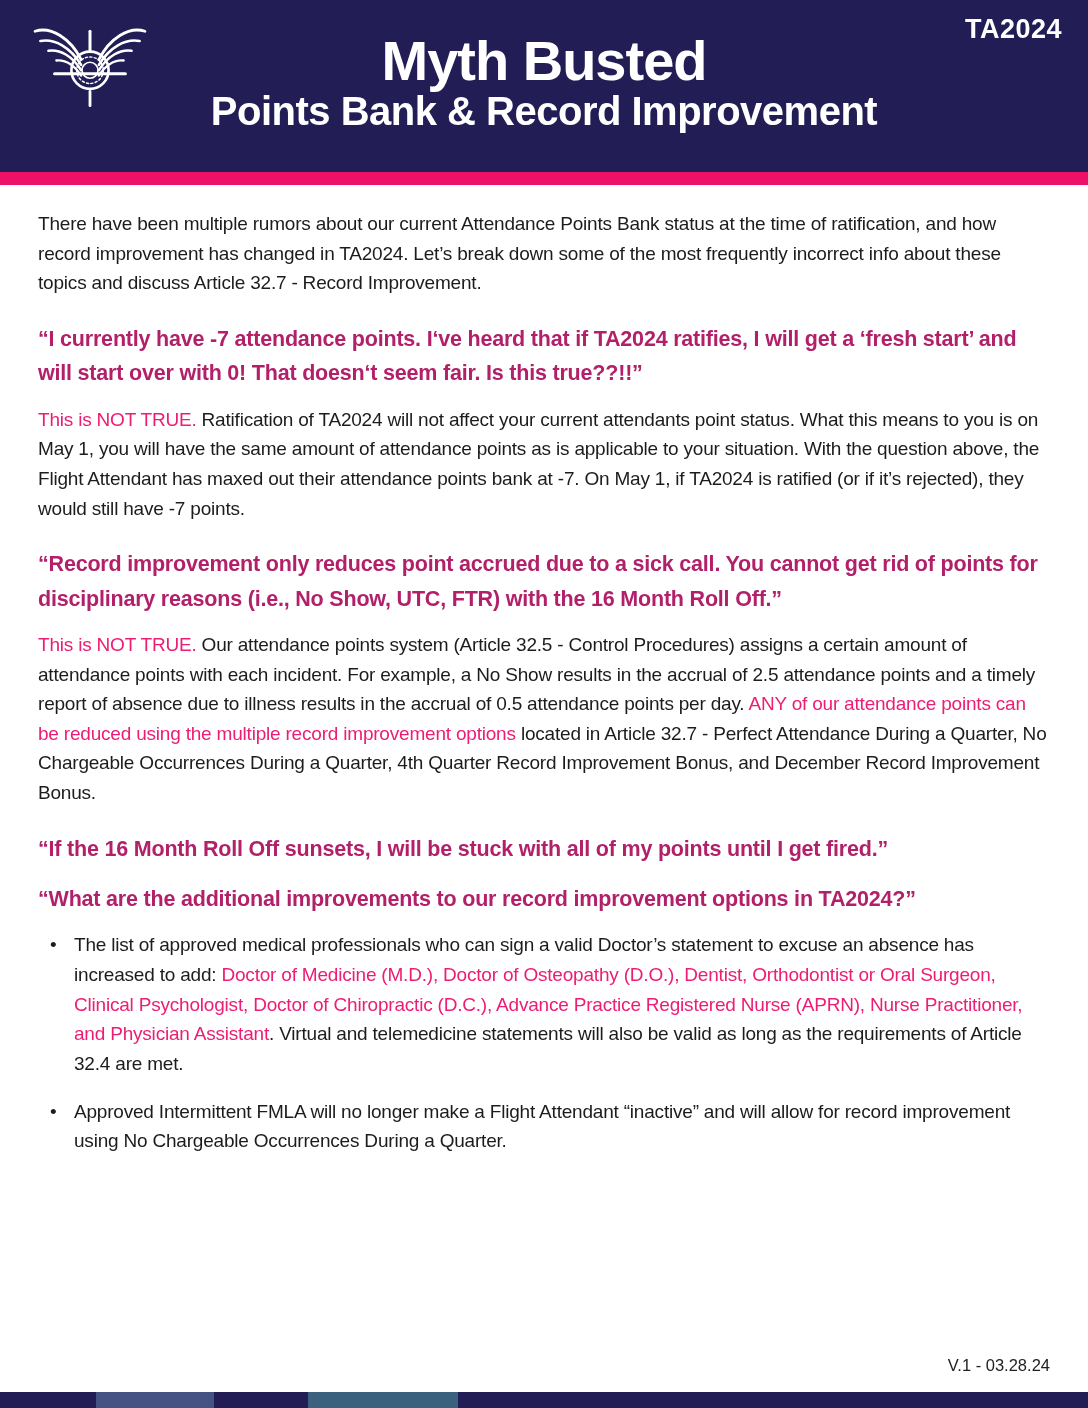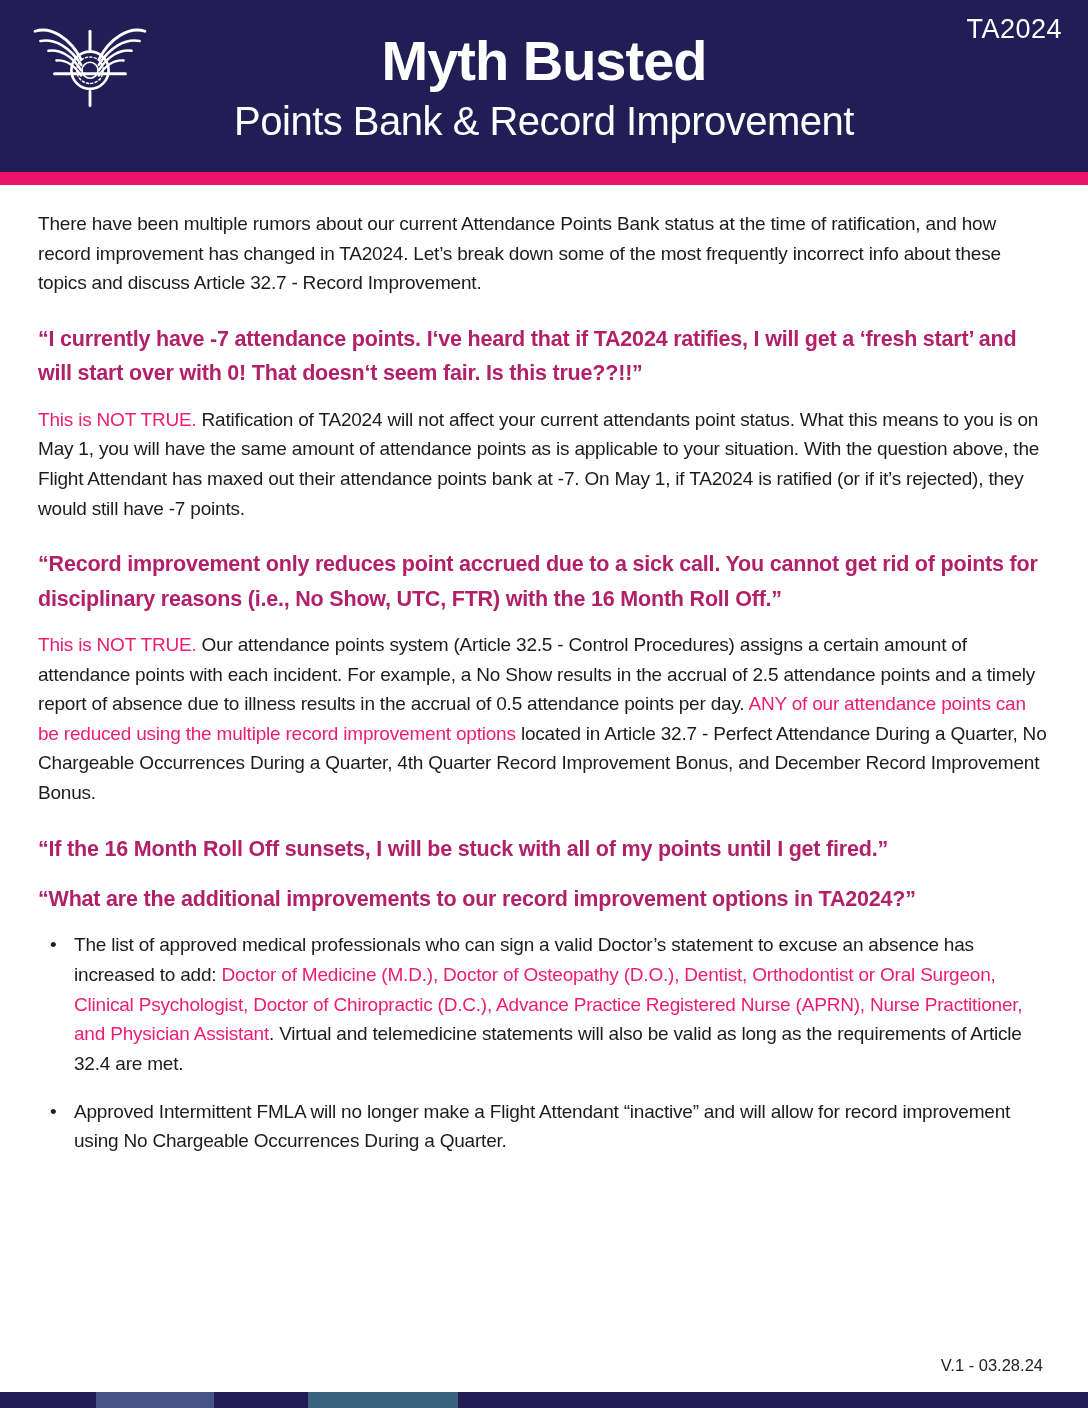--- a/index.html
+++ b/index.html
@@ -20,28 +20,28 @@
   .page{width:1088px;height:1408px;position:relative;background:#fff;}
 
   
   .header{
     height:172px;background:var(--navy);position:relative;
     color:#fff;text-align:center;
   }
   .logo{position:absolute;left:28px;top:10px;width:124px;height:124px;}
   .corner-tag{
     position:absolute;right:26px;top:14px;
-    font-size:27px;font-weight:400;letter-spacing:0.5px;color:#fff;
+    font-size:27px;font-weight:700;letter-spacing:0.5px;color:#fff;
   }
   .header-title{
     padding-top:32px;font-size:56px;font-weight:800;line-height:1.02;
     letter-spacing:-1px;color:#fff;
   }
   .header-subtitle{
-    margin-top:10px;font-size:40px;font-weight:400;letter-spacing:-0.5px;color:#fff;
+    font-size:40px;font-weight:700;letter-spacing:-0.5px;color:#fff;
   }
   .accent-bar{height:13px;background:var(--pink_bar);}
 
   
   .content{
     padding:24px 38px 0 38px;
     font-size:19px;line-height:1.56;letter-spacing:-0.2px;
   }
   p.body{margin:0 0 24px 0;}
   h2.question{
@@ -55,21 +55,21 @@
   ul.improvements li{
     position:relative;padding-left:36px;margin-bottom:18px;
   }
   ul.improvements li::before{
     content:"•";position:absolute;left:12px;top:0;
     color:var(--body_text);font-size:19px;
   }
 
   
   .version-label{
-    position:absolute;right:45px;top:1356px;
+    position:absolute;right:38px;top:1356px;
     font-size:16.5px;color:#222;letter-spacing:0;
   }
   .bottom-bar{
     position:absolute;left:0;bottom:0;width:1088px;height:16px;
     background:var(--navy);overflow:hidden;
   }
   .bottom-bar .patch-a{
     position:absolute;left:96px;top:0;width:118px;height:16px;background:#4a5d8c;opacity:.85;
   }
   .bottom-bar .patch-b{

